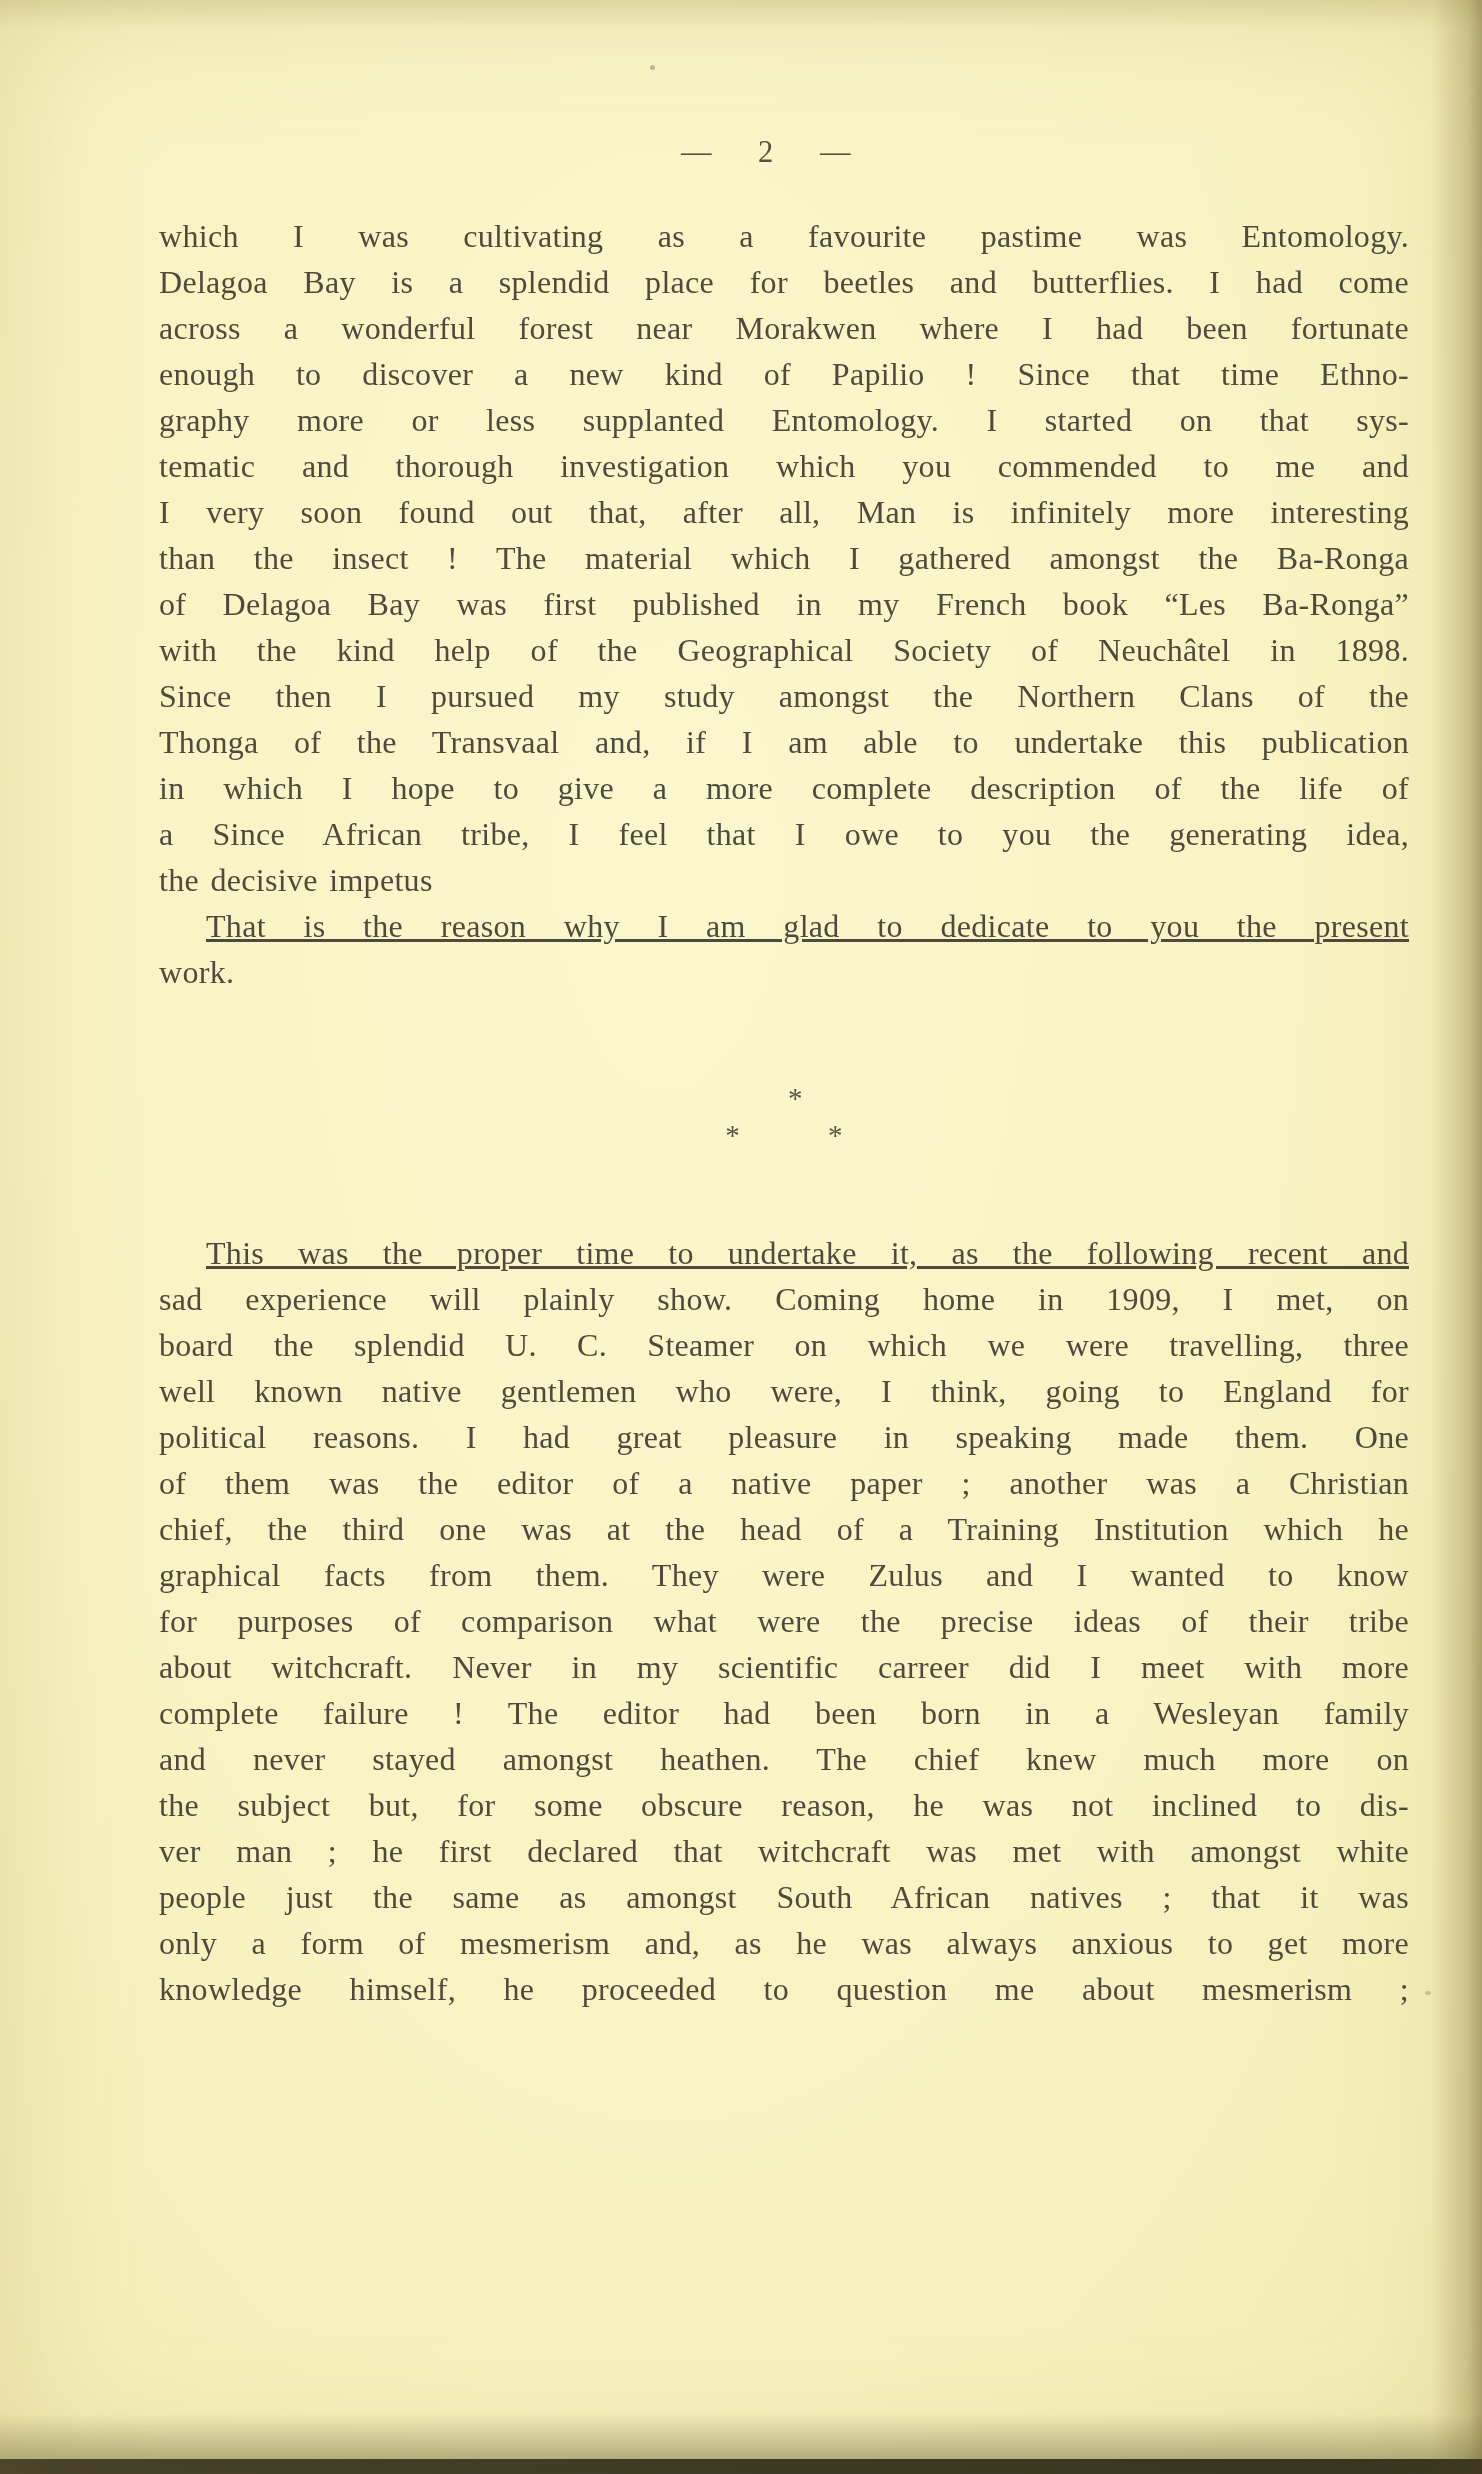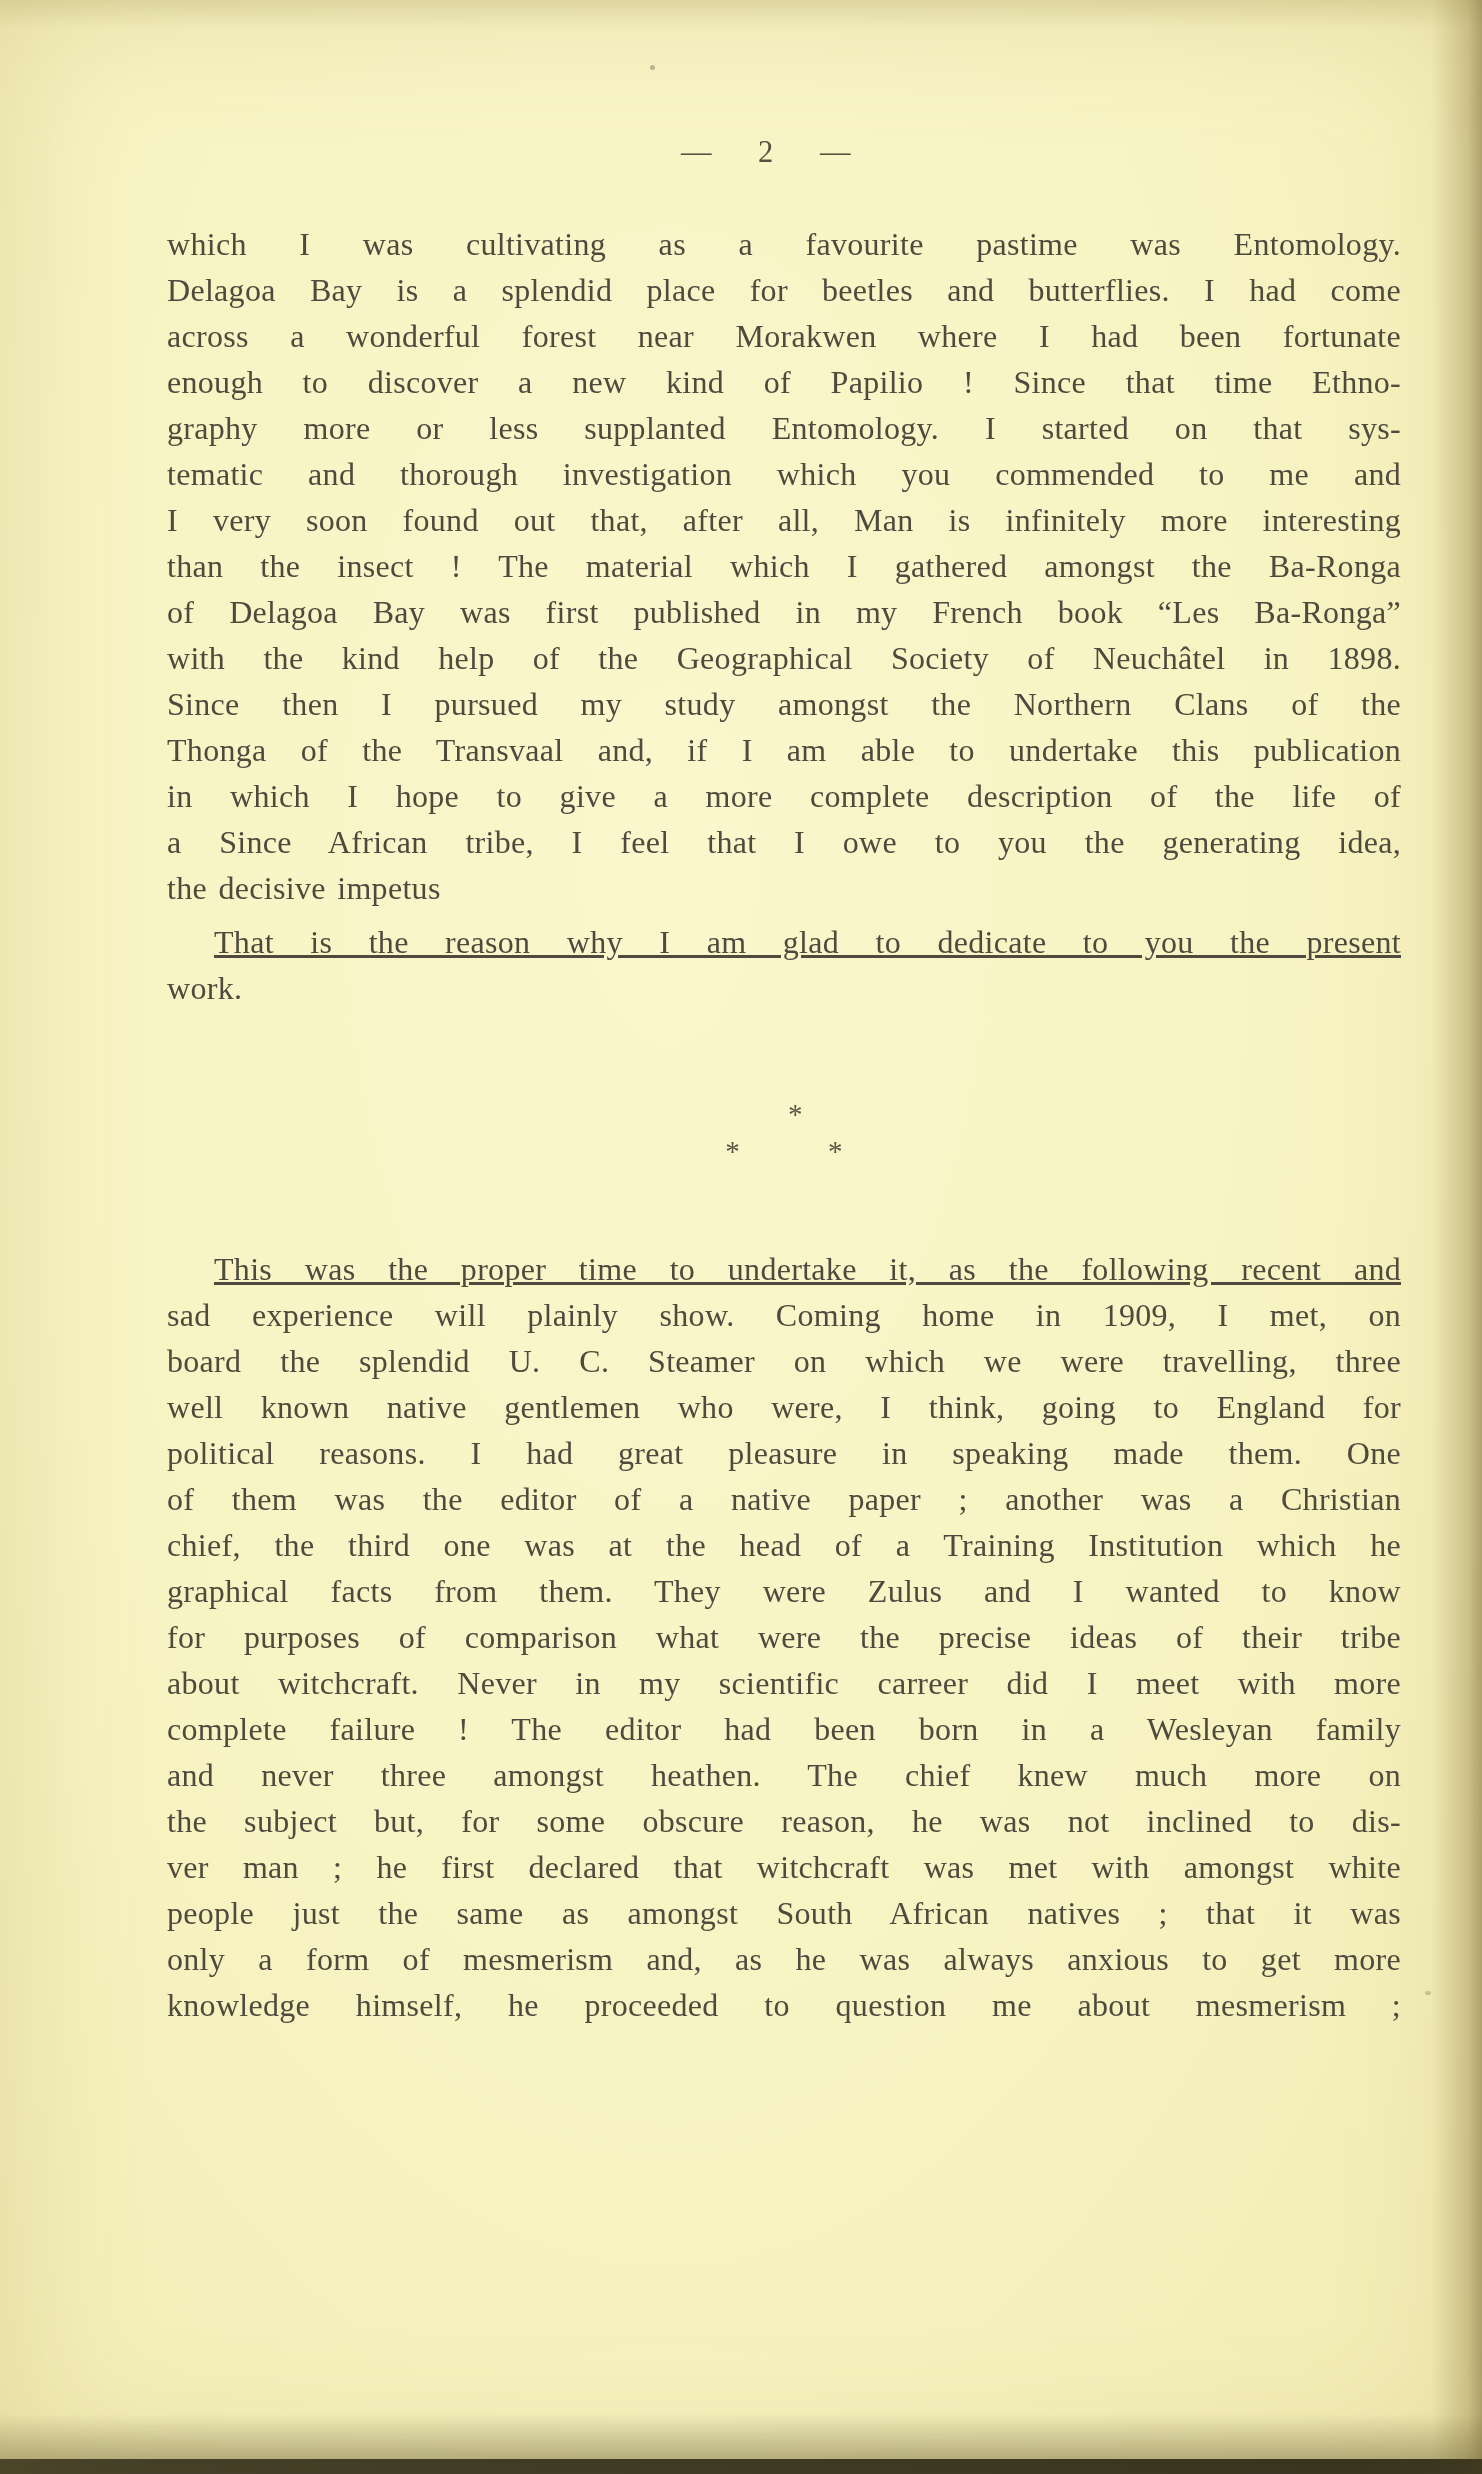--- a/index.html
+++ b/index.html
@@ -60,21 +60,21 @@
 
   
   .text-block {
     position: absolute;
     top: 213px; left: 159px; width: 1250px;
     font-size: 32px; line-height: 46px;
     color: #4e4b3e;
     letter-spacing: 0.3px;
     word-spacing: 3.2px;
   }
-  .paragraph { margin: 8px; }
+  .paragraph { margin: 0; }
   .line {
     text-align: justify;
     text-align-last: justify;
     -moz-text-align-last: justify;
     white-space: normal;
   }
   .line.short {
     text-align-last: left;
     -moz-text-align-last: left;
   }
@@ -137,21 +137,21 @@
         <div class="line">sad experience will plainly show.  Coming home in 1909, I met, on</div>
         <div class="line">board the splendid U. C. Steamer on which we were travelling, three</div>
         <div class="line">well known native gentlemen who were, I think, going to England for</div>
         <div class="line">political reasons.  I had great pleasure in speaking made them. One</div>
         <div class="line">of them was the editor of a native paper ; another was a Christian</div>
         <div class="line">chief, the third one was at the head of a Training Institution which he</div>
         <div class="line">graphical facts from them. They were Zulus and I wanted to know</div>
         <div class="line">for purposes of comparison what were the precise ideas of their tribe</div>
         <div class="line">about witchcraft. Never in my scientific carreer did I meet with more</div>
         <div class="line">complete failure !  The editor had been born in a Wesleyan family</div>
-        <div class="line">and never three amongst heathen. The chief knew much more on</div>
+        <div class="line">and never stayed amongst heathen. The chief knew much more on</div>
         <div class="line">the subject but, for some obscure reason, he was not inclined to dis-</div>
         <div class="line">ver man ; he first declared that witchcraft was met with amongst white</div>
         <div class="line">people just the same as amongst South African natives ; that it was</div>
         <div class="line">only a form of mesmerism and, as he was always anxious to get more</div>
         <div class="line">knowledge himself, he proceeded to question me about mesmerism ;</div>
       </div>
     </div>
 
   <div class="edge-top"></div>
   <div class="edge-right"></div>

